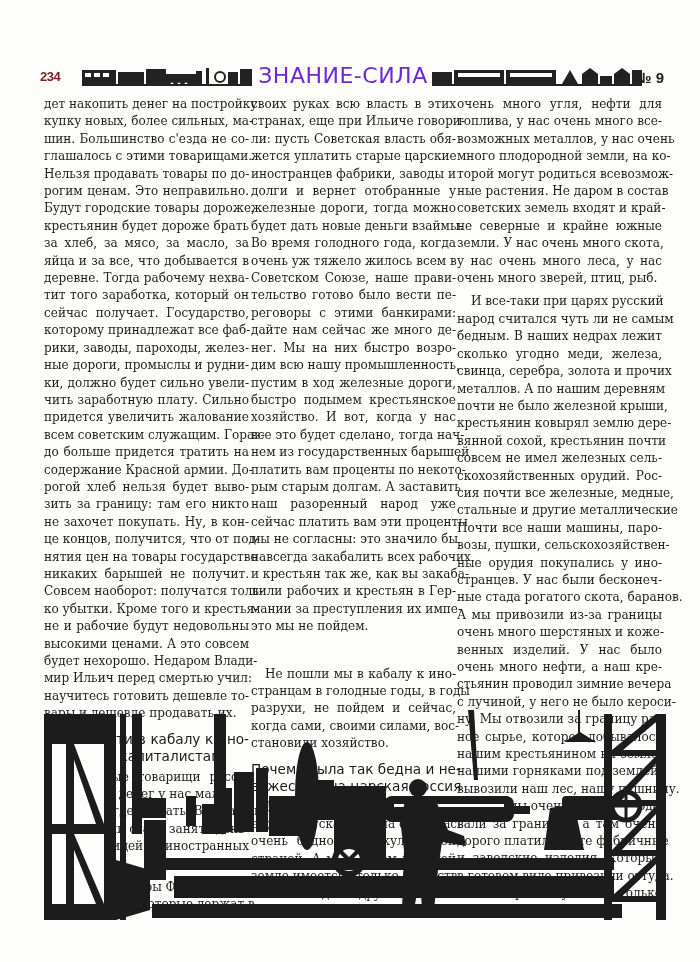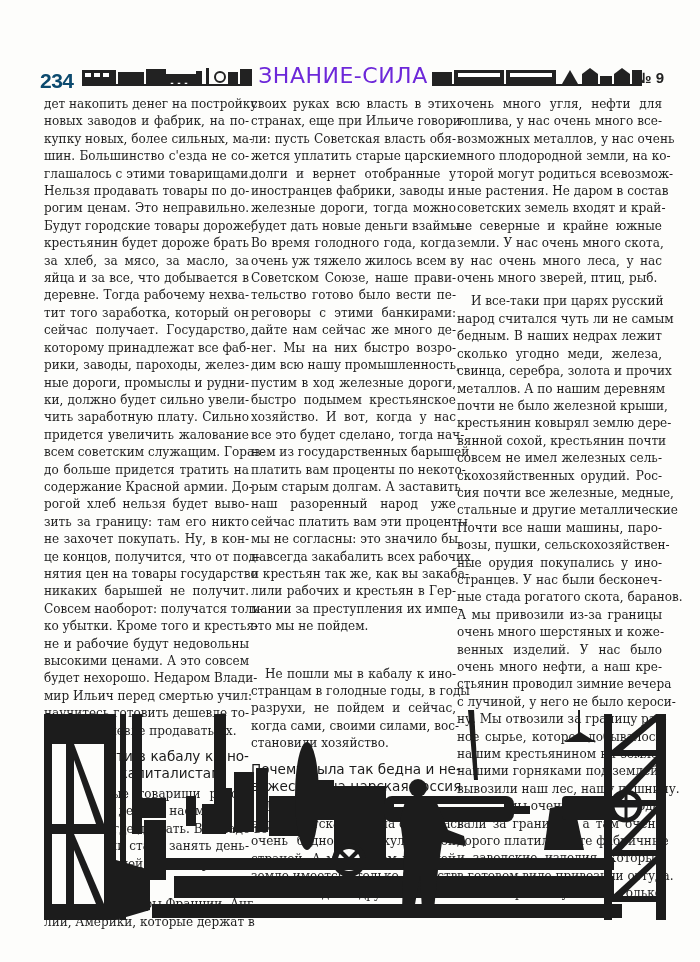--- a/index.html
+++ b/index.html
@@ -1,19 +1,19 @@
 <!DOCTYPE html>
 <html><head>
 <meta charset="utf-8">
 <style>
   html,body{margin:0;padding:0;}
   body{width:700px;height:962px;background:#fdfdfb;position:relative;overflow:hidden;
        font-family:"DejaVu Serif","Liberation Serif",serif;color:#1e1e1e;}
   .masthead{position:absolute;top:62px;left:40px;width:630px;height:28px;}
-  .page-num{position:absolute;left:0;top:7px;font-family:"Liberation Sans",sans-serif;font-weight:bold;font-size:21px;letter-spacing:-0.5px;color:#0c4a6e;}
+  .page-num{position:absolute;left:0;top:7px;font-family:"Liberation Sans",sans-serif;font-weight:bold;font-size:13px;letter-spacing:-0.5px;color:#7f1d1d;}
   .issue{position:absolute;right:6px;top:7px;font-family:"Liberation Sans",sans-serif;font-weight:bold;font-size:15px;color:#222;}
   .band{position:absolute;top:4px;height:20px;}
   .band-left{left:42px;width:170px;}
   .band-right{left:392px;width:210px;}
   .mast-title{position:absolute;left:212px;top:1px;width:182px;text-align:center;
        font-family:"DejaVu Sans","Liberation Sans",sans-serif;font-weight:normal;font-size:22px;letter-spacing:0.5px;color:#6d28d9;}
   .col{position:absolute;top:96px;width:205px;font-size:12.05px;line-height:17.4px;text-align:justify;}
   .col .gap{height:6px;}
   .col1{left:44px;}
   .col2{left:251px;}
@@ -61,21 +61,20 @@
     <polygon points="182,18 182,8 190,2 198,8 198,18" fill="#222"></polygon>
     <rect x="200" y="4" width="10" height="14" fill="#222"></rect>
     <rect x="0" y="18" width="210" height="2" fill="#222"></rect>
   </svg>
   <span class="issue">№ 9</span>
 </div>
 
 <div class="col col1">
     <div class="para">
       <span class="line">дет накопить денег на постройку</span>
-      <span class="line">новых заводов и фабрик, на по-</span>
       <span class="line">купку новых, более сильных, ма-</span>
       <span class="line">шин. Большинство с'езда не со-</span>
       <span class="line">глашалось с этими товарищами.</span>
       <span class="line">Нельзя продавать товары по до-</span>
       <span class="line">рогим ценам. Это неправильно.</span>
       <span class="line">Будут городские товары дороже,</span>
       <span class="line">крестьянин будет дороже брать</span>
       <span class="line">за хлеб, за мясо, за масло, за</span>
       <span class="line">яйца и за все, что добывается в</span>
       <span class="line">деревне. Тогда рабочему нехва-</span>
@@ -122,22 +121,22 @@
       <span class="line" style="padding-left: 14px;">Теперь банкиры Франции, Анг-</span>
       <span class="line last">лии, Америки, которые держат в</span>
     </div>
   </div>
 <div class="col col2">
     <div class="para">
       <span class="line">своих руках всю власть в этих</span>
       <span class="line">странах, еще при Ильиче говори-</span>
       <span class="line">ли: пусть Советская власть обя-</span>
       <span class="line">жется уплатить старые царские</span>
+      <span class="line">иностранцев фабрики, заводы и</span>
       <span class="line">долги и вернет отобранные у</span>
-      <span class="line">иностранцев фабрики, заводы и</span>
       <span class="line">железные дороги, тогда можно</span>
       <span class="line">будет дать новые деньги взаймы.</span>
       <span class="line">Во время голодного года, когда</span>
       <span class="line">очень уж тяжело жилось всем в</span>
       <span class="line">Советском Союзе, наше прави-</span>
       <span class="line">тельство готово было вести пе-</span>
       <span class="line">реговоры с этими банкирами:</span>
       <span class="line">дайте нам сейчас же много де-</span>
       <span class="line">нег. Мы на них быстро возро-</span>
       <span class="line">дим всю нашу промышленность,</span>

